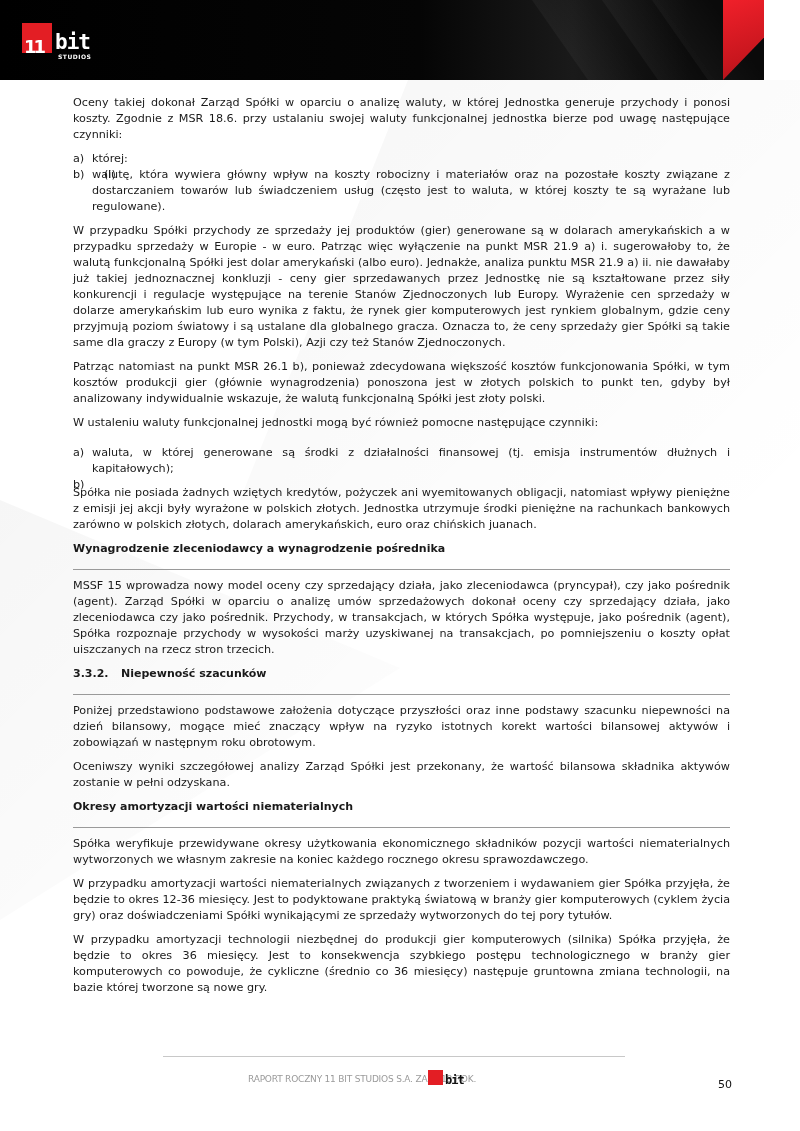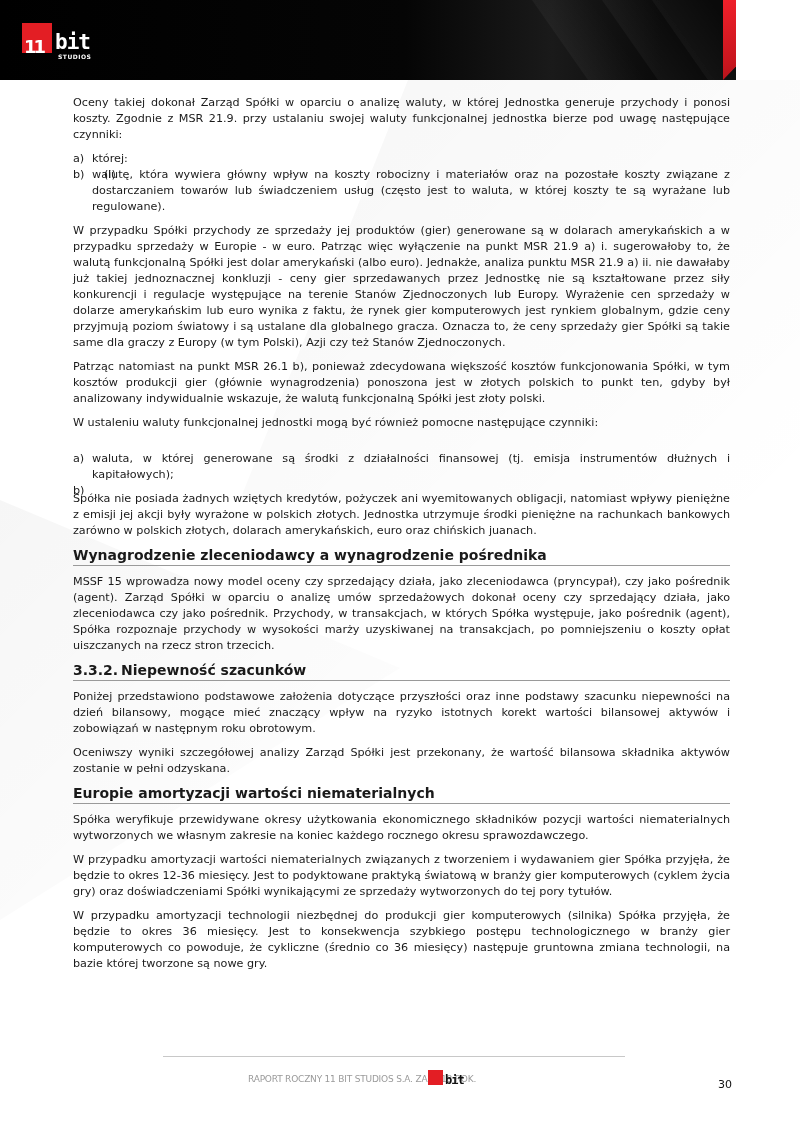--- a/index.html
+++ b/index.html
@@ -10,20 +10,21 @@
     color: #1a1a1a;
   }
   .bg-shape {
     position: absolute; pointer-events: none;
     background: linear-gradient(135deg, rgba(0,0,0,0.035), rgba(0,0,0,0));
   }
   .header {
     position: absolute; left: 0; top: 0; width: 736px; height: 80px;
     background: linear-gradient(90deg, #000 0%, #050505 55%, #1a1a1a 75%, #0a0a0a 90%);
     overflow: hidden;
+    padding-left: 28px;
   }
   .header .stripe {
     position: absolute; top: 0; height: 80px; width: 60px;
     background: linear-gradient(90deg, rgba(255,255,255,0.04), rgba(255,255,255,0.0));
     transform: skewX(35deg);
   }
   .header .red {
     position: absolute; top: 0; left: 723px; width: 77px; height: 80px;
     background: linear-gradient(160deg, #f0202a 0%, #c8161e 60%, #9a1016 100%);
     clip-path: polygon(0 0, 100% 0, 0 100%);
@@ -49,21 +50,21 @@
     font-size: 11.2px; line-height: 16px; text-align: justify;
   }
   p { margin: 0 0 8px 0; }
   .list { margin: 0 0 8px 0; padding: 0; list-style: none; }
   .list li { position: relative; padding-left: 19px; }
   .list li .mk { position: absolute; left: 0; top: 0; }
   .sublist { margin: 0; padding: 0; list-style: none; }
   .sublist li { position: relative; padding-left: 26px; margin-left: 12px; }
   .sublist li .mk { position: absolute; left: 0; top: 0; }
   h3 {
-    font-size: 14px; font-weight: bold; margin: 0 0 8px 0; padding-bottom: 2px;
+    font-size: 11px; font-weight: bold; margin: 0 0 8px 0; padding-bottom: 12px;
     border-bottom: 1px solid #9a9a9a; line-height: 16px;
   }
   h3 .num { display: inline-block; width: 48px; }
   .footer-line {
     position: absolute; left: 163px; top: 1056px; width: 462px; height: 1px; background: #c8c8c8;
   }
   .footer-text {
     position: absolute; left: 248px; top: 1074px; font: 9px "DejaVu Sans", sans-serif; color: #9a9a9a;
     letter-spacing: -0.2px;
   }
@@ -87,41 +88,41 @@
   <div class="red"></div>
   <div class="logo">
     <div class="sq"></div>
     <span class="ones">11</span>
     <span class="bit">bit</span>
     <span class="studios">STUDIOS</span>
   </div>
 </div>
 
 <div class="content">
-  <p>Oceny takiej dokonał Zarząd Spółki w oparciu o analizę waluty, w której Jednostka generuje przychody i ponosi koszty. Zgodnie z MSR 21.9. przy ustalaniu swojej waluty funkcjonalnej jednostka bierze pod uwagę następujące czynniki:</p>
+  <p>Oceny takiej dokonał Zarząd Spółki w oparciu o analizę waluty, w której Jednostka generuje przychody i ponosi koszty. Zgodnie z MSR 18.6. przy ustalaniu swojej waluty funkcjonalnej jednostka bierze pod uwagę następujące czynniki:</p>
 
   <ul class="list">
     <li>
       <span class="mk">a)</span>
       <span>której:</span>
       <ul class="sublist">
         <li>
           <span class="mk">(i)</span>
         </li>
       </ul>
     </li>
     <li>
       <span class="mk">b)</span>
       <span>walutę, która wywiera główny wpływ na koszty robocizny i materiałów oraz na pozostałe koszty związane z dostarczaniem towarów lub świadczeniem usług (często jest to waluta, w której koszty te są wyrażane lub regulowane).</span>
     </li>
   </ul>
 
   <p>W przypadku Spółki przychody ze sprzedaży jej produktów (gier) generowane są w dolarach amerykańskich a w przypadku sprzedaży w Europie - w euro. Patrząc więc wyłączenie na punkt MSR 21.9 a) i. sugerowałoby to, że walutą funkcjonalną Spółki jest dolar amerykański (albo euro). Jednakże, analiza punktu MSR 21.9 a) ii. nie dawałaby już takiej jednoznacznej konkluzji - ceny gier sprzedawanych przez Jednostkę nie są kształtowane przez siły konkurencji i regulacje występujące na terenie Stanów Zjednoczonych lub Europy. Wyrażenie cen sprzedaży w dolarze amerykańskim lub euro wynika z faktu, że rynek gier komputerowych jest rynkiem globalnym, gdzie ceny przyjmują poziom światowy i są ustalane dla globalnego gracza. Oznacza to, że ceny sprzedaży gier Spółki są takie same dla graczy z Europy (w tym Polski), Azji czy też Stanów Zjednoczonych.</p>
   <p>Patrząc natomiast na punkt MSR 26.1 b), ponieważ zdecydowana większość kosztów funkcjonowania Spółki, w tym kosztów produkcji gier (głównie wynagrodzenia) ponoszona jest w złotych polskich to punkt ten, gdyby był analizowany indywidualnie wskazuje, że walutą funkcjonalną Spółki jest złoty polski.</p>
-  <p style="margin-bottom:20px;">W ustaleniu waluty funkcjonalnej jednostki mogą być również pomocne następujące czynniki:</p>
+  <p style="margin-bottom:14px;">W ustaleniu waluty funkcjonalnej jednostki mogą być również pomocne następujące czynniki:</p>
 
   <ul class="list">
     <li>
       <span class="mk">a)</span>
       <span>waluta, w której generowane są środki z działalności finansowej (tj. emisja instrumentów dłużnych i kapitałowych);</span>
     </li>
     <li>
       <span class="mk">b)</span>
     </li>
   </ul>
@@ -131,25 +132,25 @@
   <h3>Wynagrodzenie zleceniodawcy a wynagrodzenie pośrednika</h3>
   <p>MSSF 15 wprowadza nowy model oceny czy sprzedający działa, jako zleceniodawca (pryncypał), czy jako pośrednik (agent). Zarząd Spółki w oparciu o analizę umów sprzedażowych dokonał oceny czy sprzedający działa, jako zleceniodawca czy jako pośrednik. Przychody, w transakcjach, w których Spółka występuje, jako pośrednik (agent), Spółka rozpoznaje przychody w wysokości marży uzyskiwanej na transakcjach, po pomniejszeniu o koszty opłat uiszczanych na rzecz stron trzecich.</p>
 
   <h3>
     <span class="num">3.3.2.</span><span>Niepewność szacunków</span>
   </h3>
   <p>Poniżej przedstawiono podstawowe założenia dotyczące przyszłości oraz inne podstawy szacunku niepewności na dzień bilansowy, mogące mieć znaczący wpływ na ryzyko istotnych korekt wartości bilansowej aktywów i zobowiązań w następnym roku obrotowym.</p>
 
   <p>Oceniwszy wyniki szczegółowej analizy Zarząd Spółki jest przekonany, że wartość bilansowa składnika aktywów zostanie w pełni odzyskana.</p>
 
-  <h3>Europie amortyzacji wartości niematerialnych</h3>
+  <h3>Okresy amortyzacji wartości niematerialnych</h3>
   <p>Spółka weryfikuje przewidywane okresy użytkowania ekonomicznego składników pozycji wartości niematerialnych wytworzonych we własnym zakresie na koniec każdego rocznego okresu sprawozdawczego.</p>
   <p>W przypadku amortyzacji wartości niematerialnych związanych z tworzeniem i wydawaniem gier Spółka przyjęła, że będzie to okres 12-36 miesięcy. Jest to podyktowane praktyką światową w branży gier komputerowych (cyklem życia gry) oraz doświadczeniami Spółki wynikającymi ze sprzedaży wytworzonych do tej pory tytułów.</p>
   <p>W przypadku amortyzacji technologii niezbędnej do produkcji gier komputerowych (silnika) Spółka przyjęła, że będzie to okres 36 miesięcy. Jest to konsekwencja szybkiego postępu technologicznego w branży gier komputerowych co powoduje, że cykliczne (średnio co 36 miesięcy) następuje gruntowna zmiana technologii, na bazie której tworzone są nowe gry.</p>
 </div>
 
 <div class="footer-line"></div>
 <div class="footer-text">RAPORT ROCZNY 11 BIT STUDIOS S.A. ZA 2018 ROK.</div>
 <div class="footer-logo">
   <div class="sq"></div>
   <span class="bit">bit</span>
 </div>
-<div class="page-number">30</div>
+<div class="page-number">50</div>
 
 </body></html>

